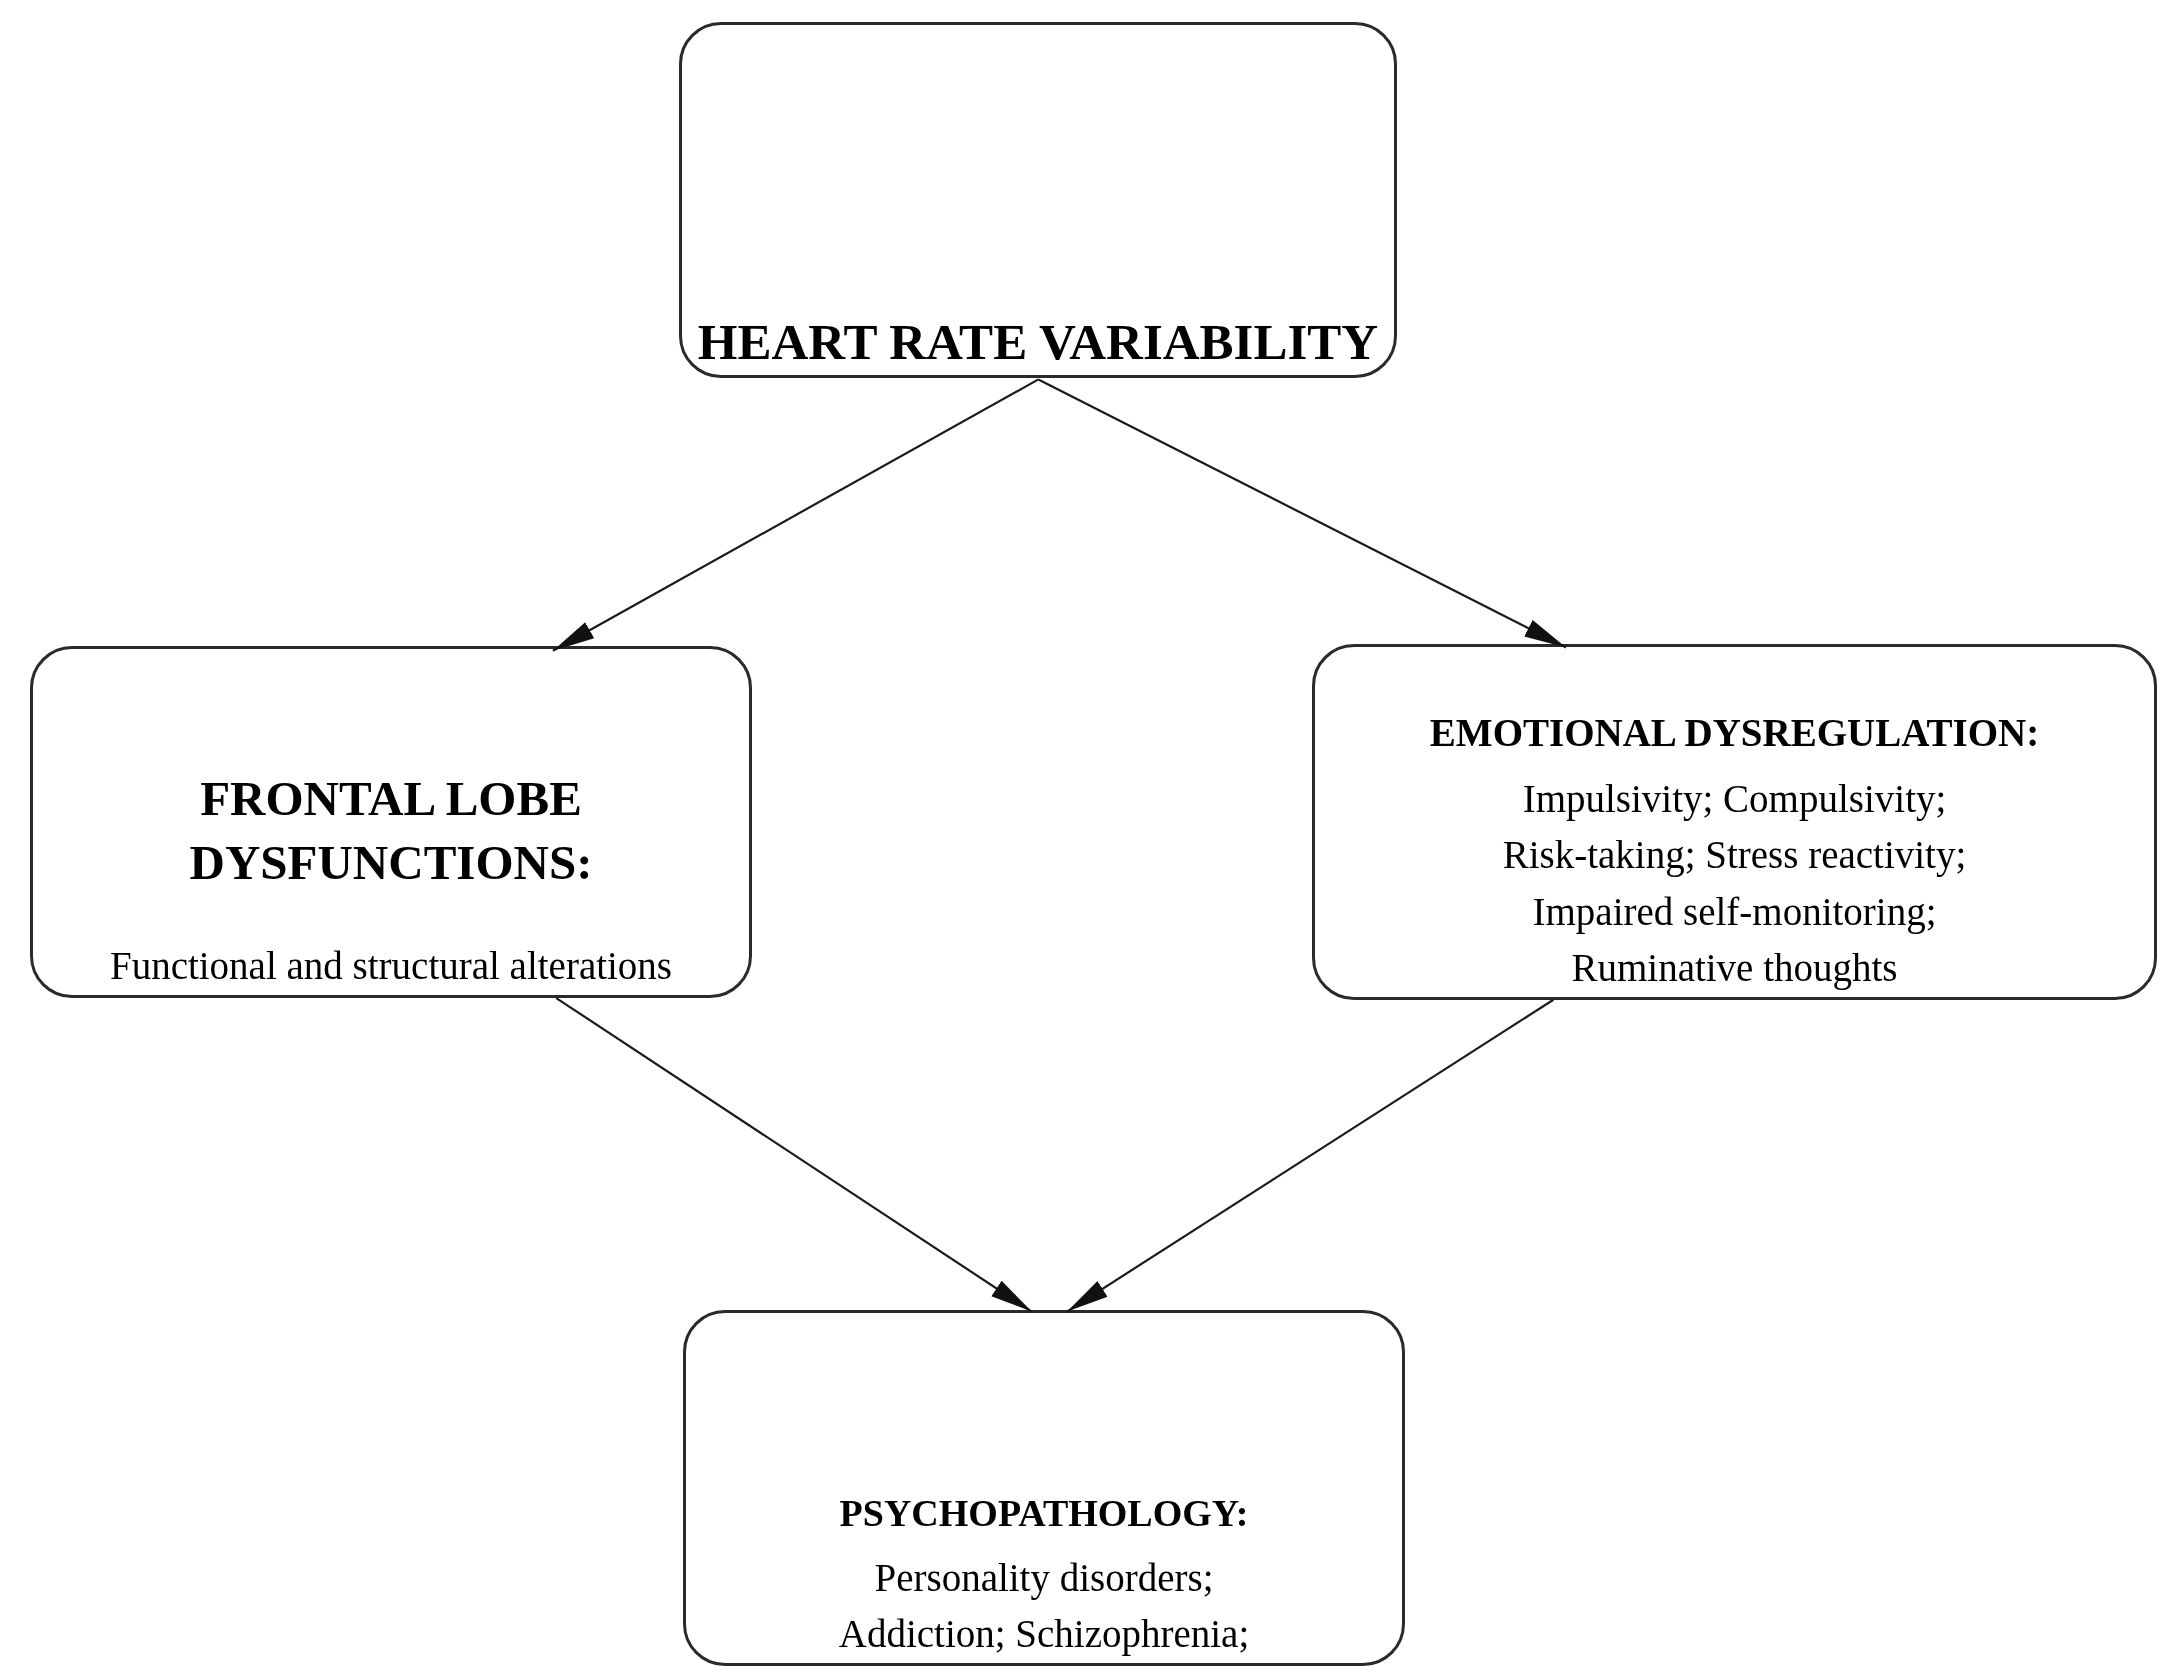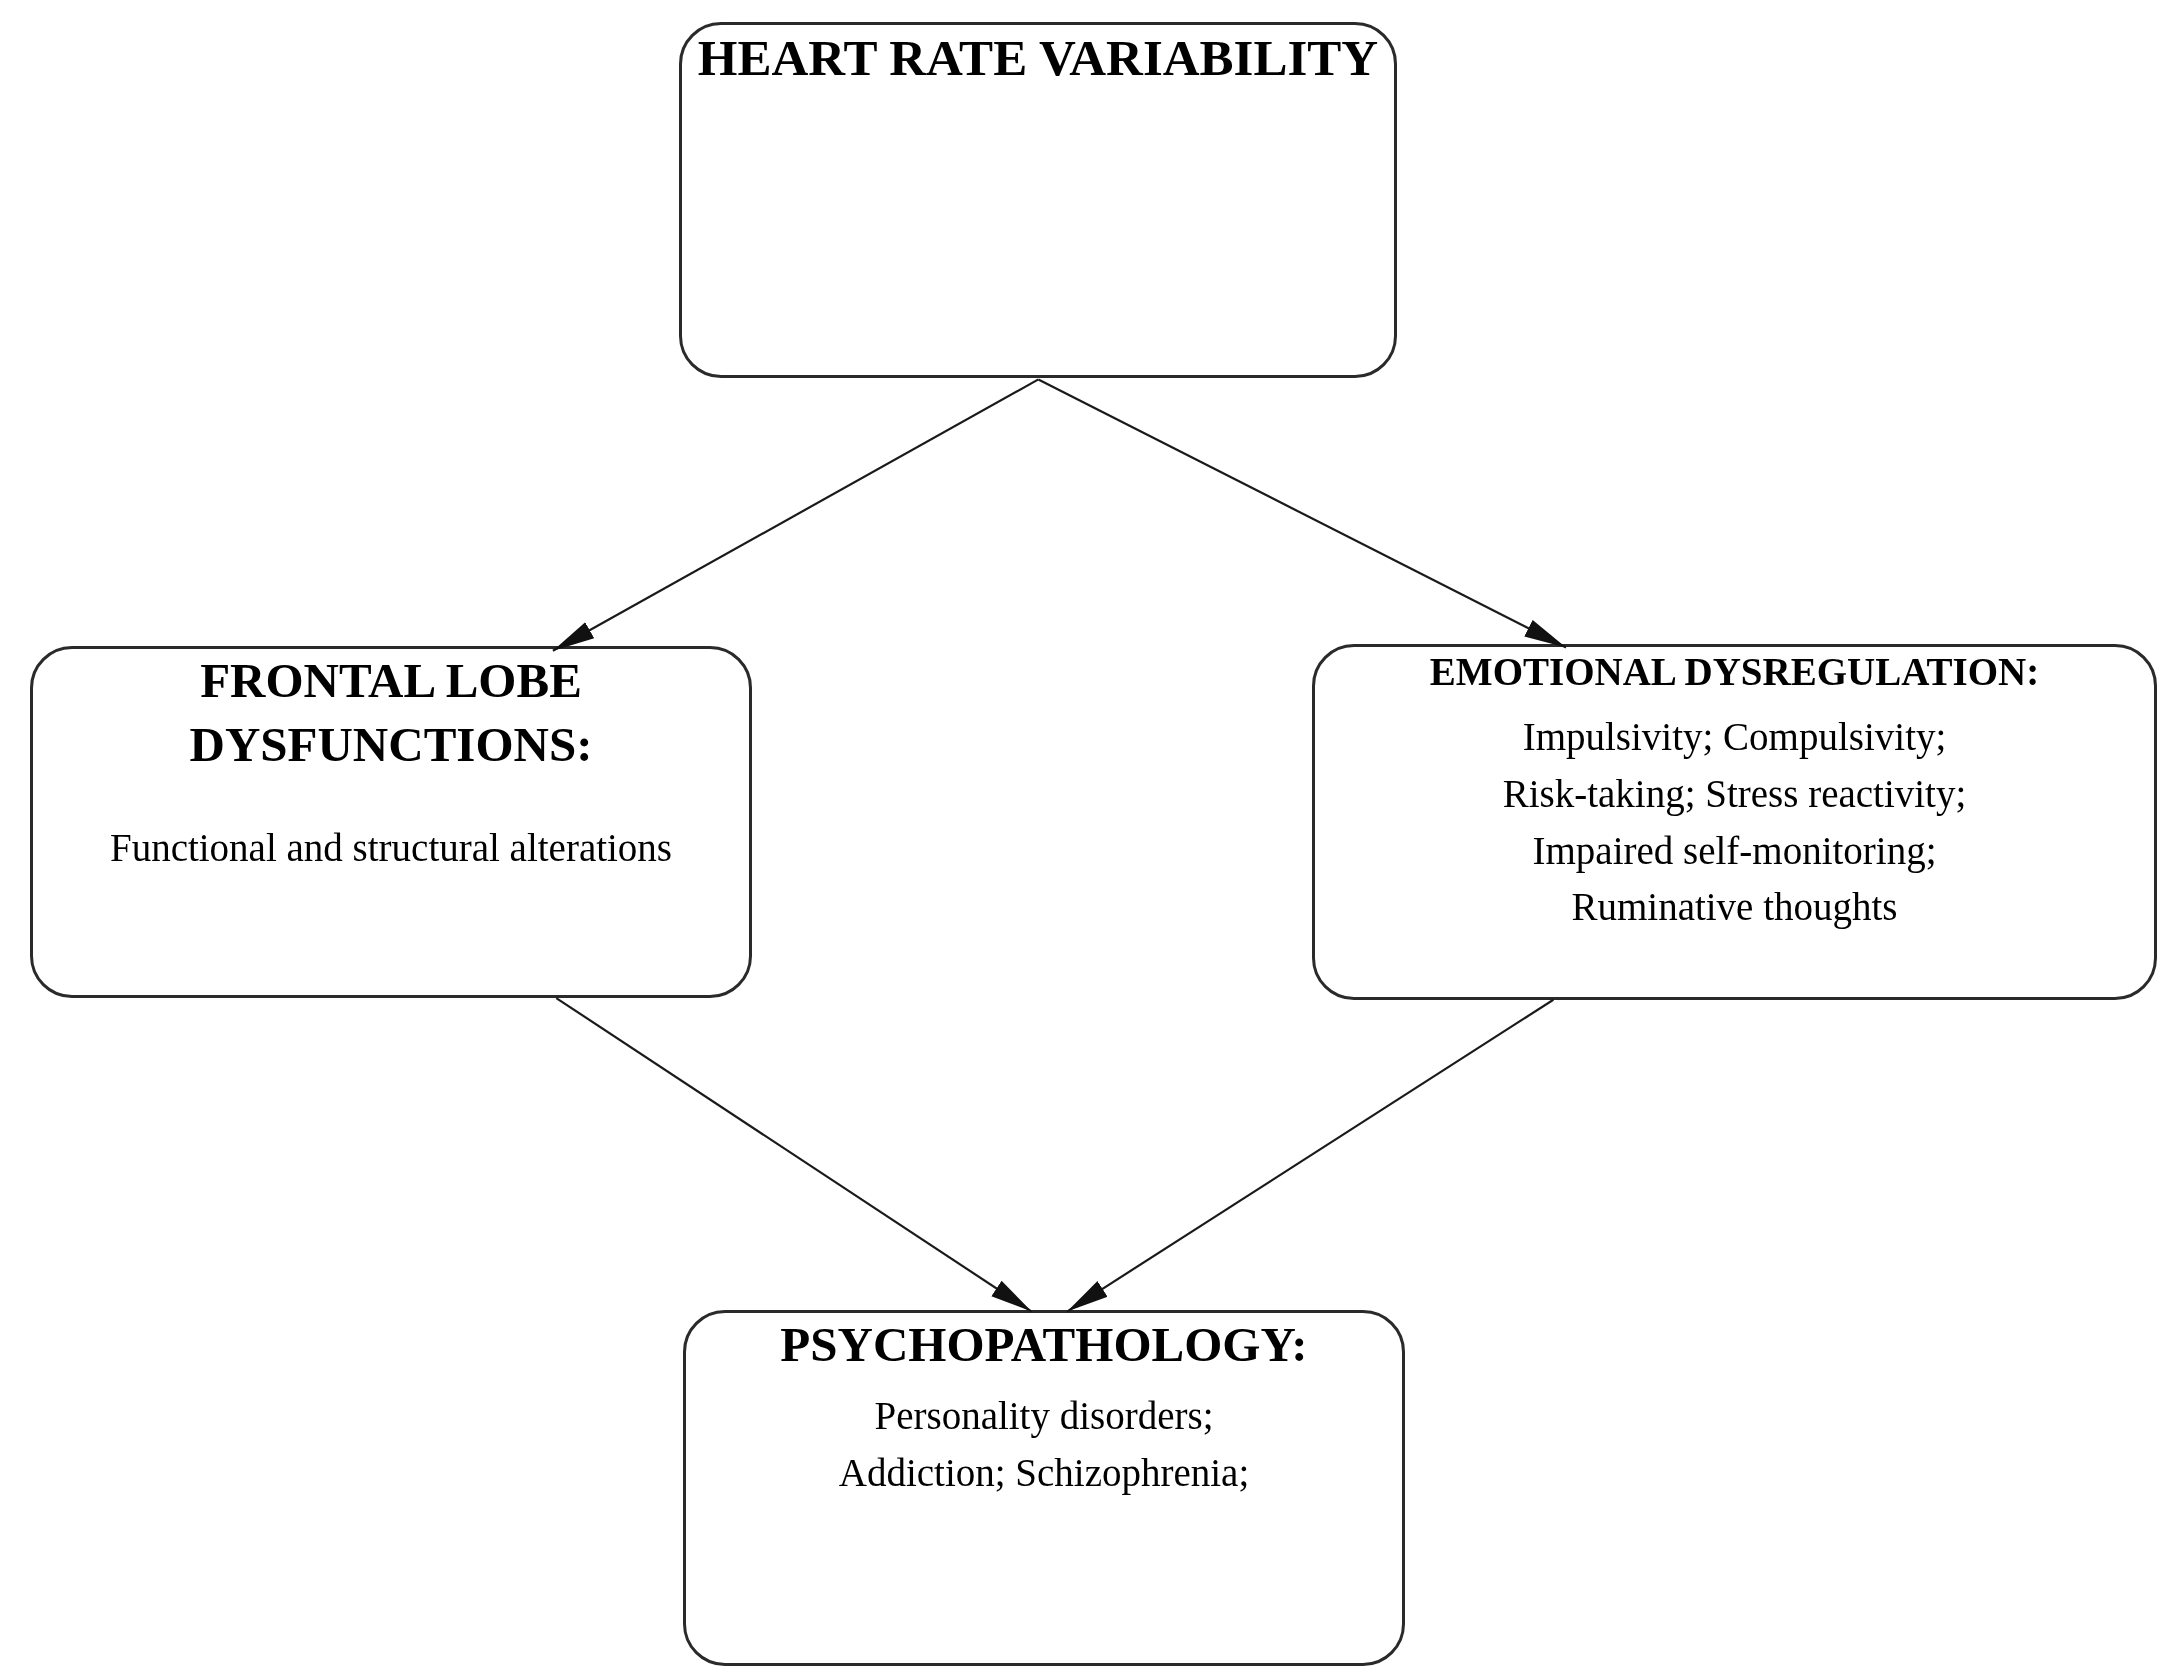--- a/index.html
+++ b/index.html
@@ -16,21 +16,21 @@
     color: #000000;
   }
   .node {
     position: absolute;
     box-sizing: border-box;
     background: #ffffff;
     border: 3.4px solid #2a2a2a;
     border-radius: 42px;
     display: flex;
     flex-direction: column;
-    justify-content: flex-start;
+    justify-content: flex-end;
     align-items: center;
     text-align: center;
     z-index: 1;
   }
   .node-title {
     font-weight: bold;
     font-size: 51px;
     line-height: 1.3;
     white-space: nowrap;
   }
@@ -41,21 +41,21 @@
   }
   .body-line { display: block; white-space: nowrap; }
 
   #node-hrv      { left: 679px;  top: 22px;   width: 718px;  height: 356px; }
   #node-frontal  { left: 30px;   top: 646px;  width: 722px;  height: 352px; }
   #node-emotional{ left: 1312px; top: 644px;  width: 845px; height: 356px; }
   #node-psycho   { left: 683px;  top: 1310px; width: 722px;  height: 356px; }
 
   #node-frontal .node-title { font-size: 49px; margin-bottom: 44px; }
   #node-emotional .node-title { font-size: 39px; margin-bottom: 11.8px; }
-  #node-psycho .node-title { font-size: 49px; margin-bottom: 11.8px; }
+  #node-psycho .node-title { font-size: 38px; margin-bottom: 11.8px; }
 
   #edge-layer {
     position: absolute;
     left: 0; top: 0;
     width: 2183px;
     height: 1675px;
     z-index: 2;
     pointer-events: none;
   }
   #edge-layer line {

